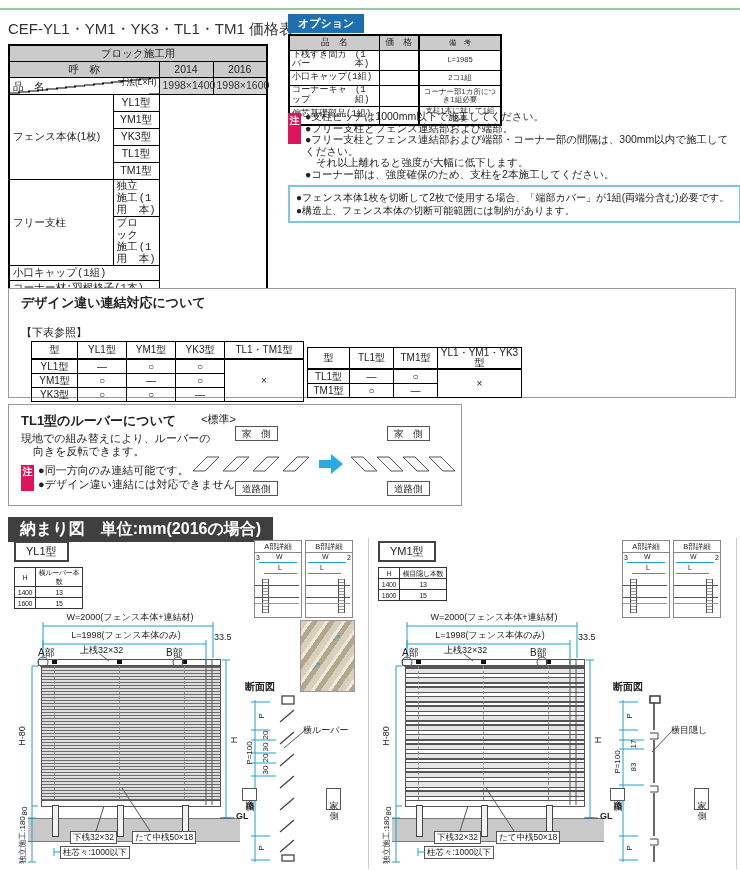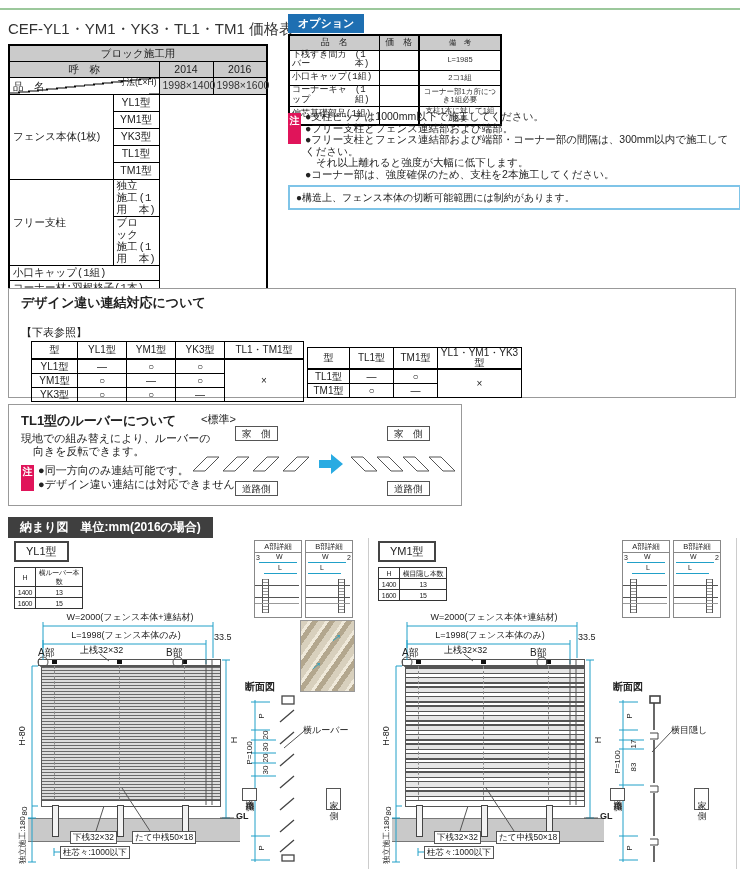--- a/index.html
+++ b/index.html
@@ -40,21 +40,21 @@
   .infobox{border:2px solid #7fc4e8;padding:4px 6px;}
   .infobox div{font-size:10px;line-height:13px;color:#222;}
   
   .sbox{border:1px solid #999;background:#fff;}
   .dtbl{border-collapse:collapse;table-layout:fixed;}
   .dtbl td,.dtbl th{border:1px solid #000;font-size:10px;font-weight:normal;
       text-align:center;height:13px;padding:0;line-height:1;}
   .dtbl th{height:16px;border-bottom:2px solid #000;}
   .tag{border:1px solid #555;font-size:9.5px;padding:0 6px;line-height:13px;background:#fff;}
   
-  .layoutbar{background:#3f3f3f;color:#fff;font-size:12px;font-weight:bold;padding:2px 12px;}
+  .layoutbar{background:#3f3f3f;color:#fff;font-size:16px;font-weight:bold;padding:2px 12px;}
   
   .modelbox{border:2px solid #444;font-size:11px;padding:1px 10px;background:#fff;}
   .mtbl{border-collapse:collapse;table-layout:fixed;}
   .mtbl td,.mtbl th{border:1px solid #333;font-size:7px;font-weight:normal;text-align:center;
       height:10px;line-height:9px;padding:0;letter-spacing:-0.3px;}
   .detail-box{position:absolute;top:0;width:46px;height:76px;border:1px solid #888;background:#fff;}
   .detail-hd{font-size:7.5px;text-align:center;border-bottom:1px solid #888;line-height:11px;height:11px;}
   .detail-bd{position:relative;height:63px;}
   .cyline{position:absolute;height:0;border-top:1px solid #21a0c8;}
   .mini-post{position:absolute;top:26px;width:5px;height:34px;border-left:1px solid #555;
@@ -243,20 +243,21 @@
     <div class="note-lines" style="margin-left:17px">
       <div>●支柱ピッチは1000mm以下で施工してください。</div>
       <div>●フリー支柱とフェンス連結部および端部。</div>
       <div>●フリー支柱とフェンス連結部および端部・コーナー部の間隔は、300mm以内で施工してください。</div>
       <div class="cont">それ以上離れると強度が大幅に低下します。</div>
       <div>●コーナー部は、強度確保のため、支柱を2本施工してください。</div>
     </div>
   </div>
 
   <div class="abs infobox" style="left:288px;top:185px;width:437px">
+    <div>●フェンス本体1枚を切断して2枚で使用する場合、「端部カバー」が1組(両端分含む)必要です。</div>
     <div>●構造上、フェンス本体の切断可能範囲には制約があります。</div>
   </div>
 
   <div class="abs sbox" style="left:8px;top:288px;width:726px;height:108px">
     <div class="abs t13 b" style="left:12px;top:5px">デザイン違い連結対応について</div>
     <div class="abs t11" style="left:12px;top:36px">【下表参照】</div>
     <table class="dtbl abs" style="left:22px;top:52px;width:272px">
       <colgroup>
           <col style="width:46px">
           <col style="width:49px">

